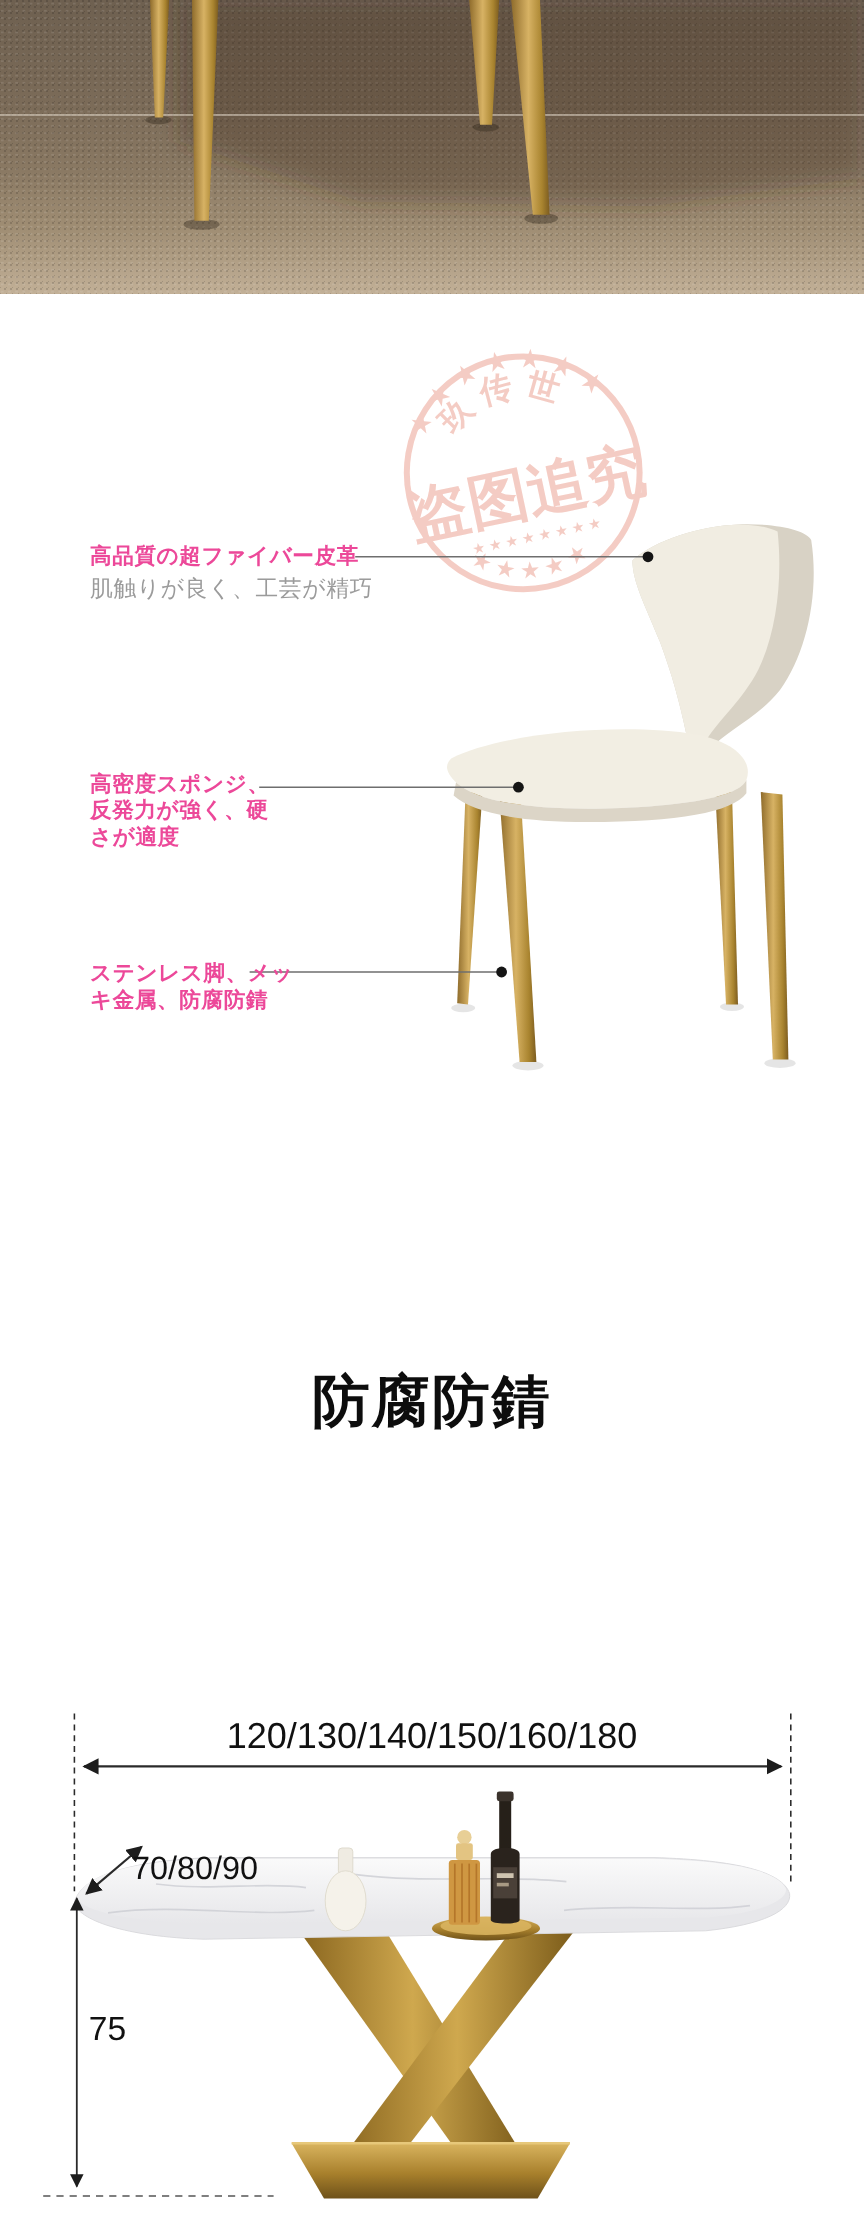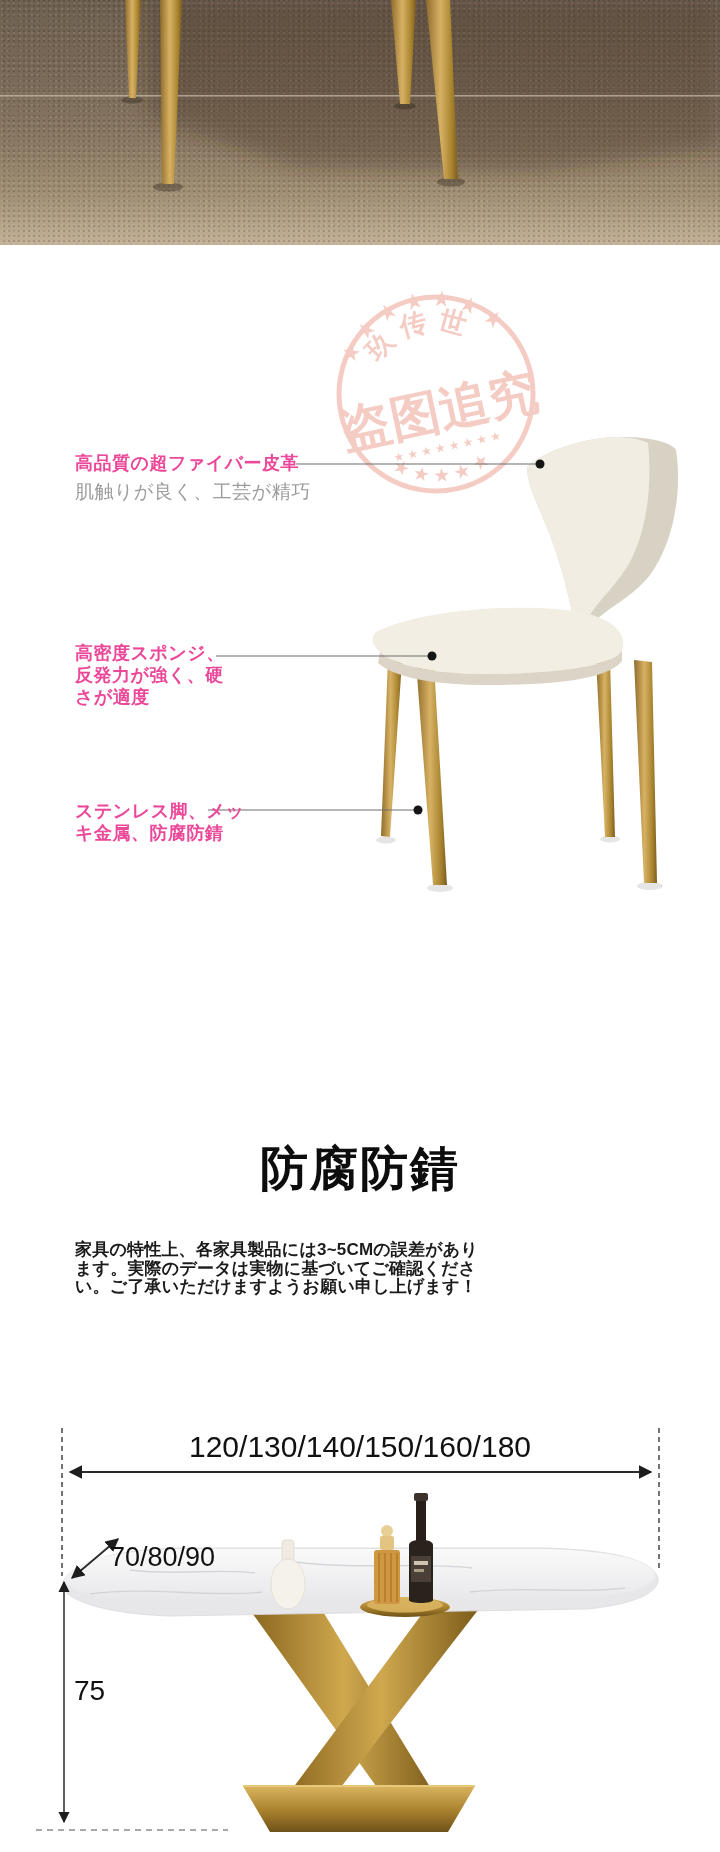--- a/index.html
+++ b/index.html
@@ -134,23 +134,20 @@
 反発力が強く、硬
 さが適度</div>
     </div>
     <div class="ann ann3">
       <div class="ann-title pre">ステンレス脚、メッ
 キ金属、防腐防錆</div>
     </div>
   </section>
 
   <h1 class="size-heading">防腐防錆</h1>
-  <p class="size-note pre">家具の特性上、各家具製品には3~5CMの誤差があり
-ます。実際のデータは実物に基づいてご確認くださ
-い。ご了承いただけますようお願い申し上げます！</p>
 
   <svg class="diagram" width="720" height="467" viewBox="0 1385 720 467">
     <defs>
       <marker id="arr" viewBox="0 0 10 10" refX="9" refY="5" markerWidth="7.5" markerHeight="7.5" orient="auto-start-reverse">
         <path d="M0,0 L10,5 L0,10 z" fill="#1d1d1d"></path>
       </marker>
       <linearGradient id="marbleGrad" x1="0" y1="0" x2="0" y2="1">
         <stop offset="0" stop-color="#fafafa"></stop>
           <stop offset="1" stop-color="#e7e7ea"></stop>
       </linearGradient>

